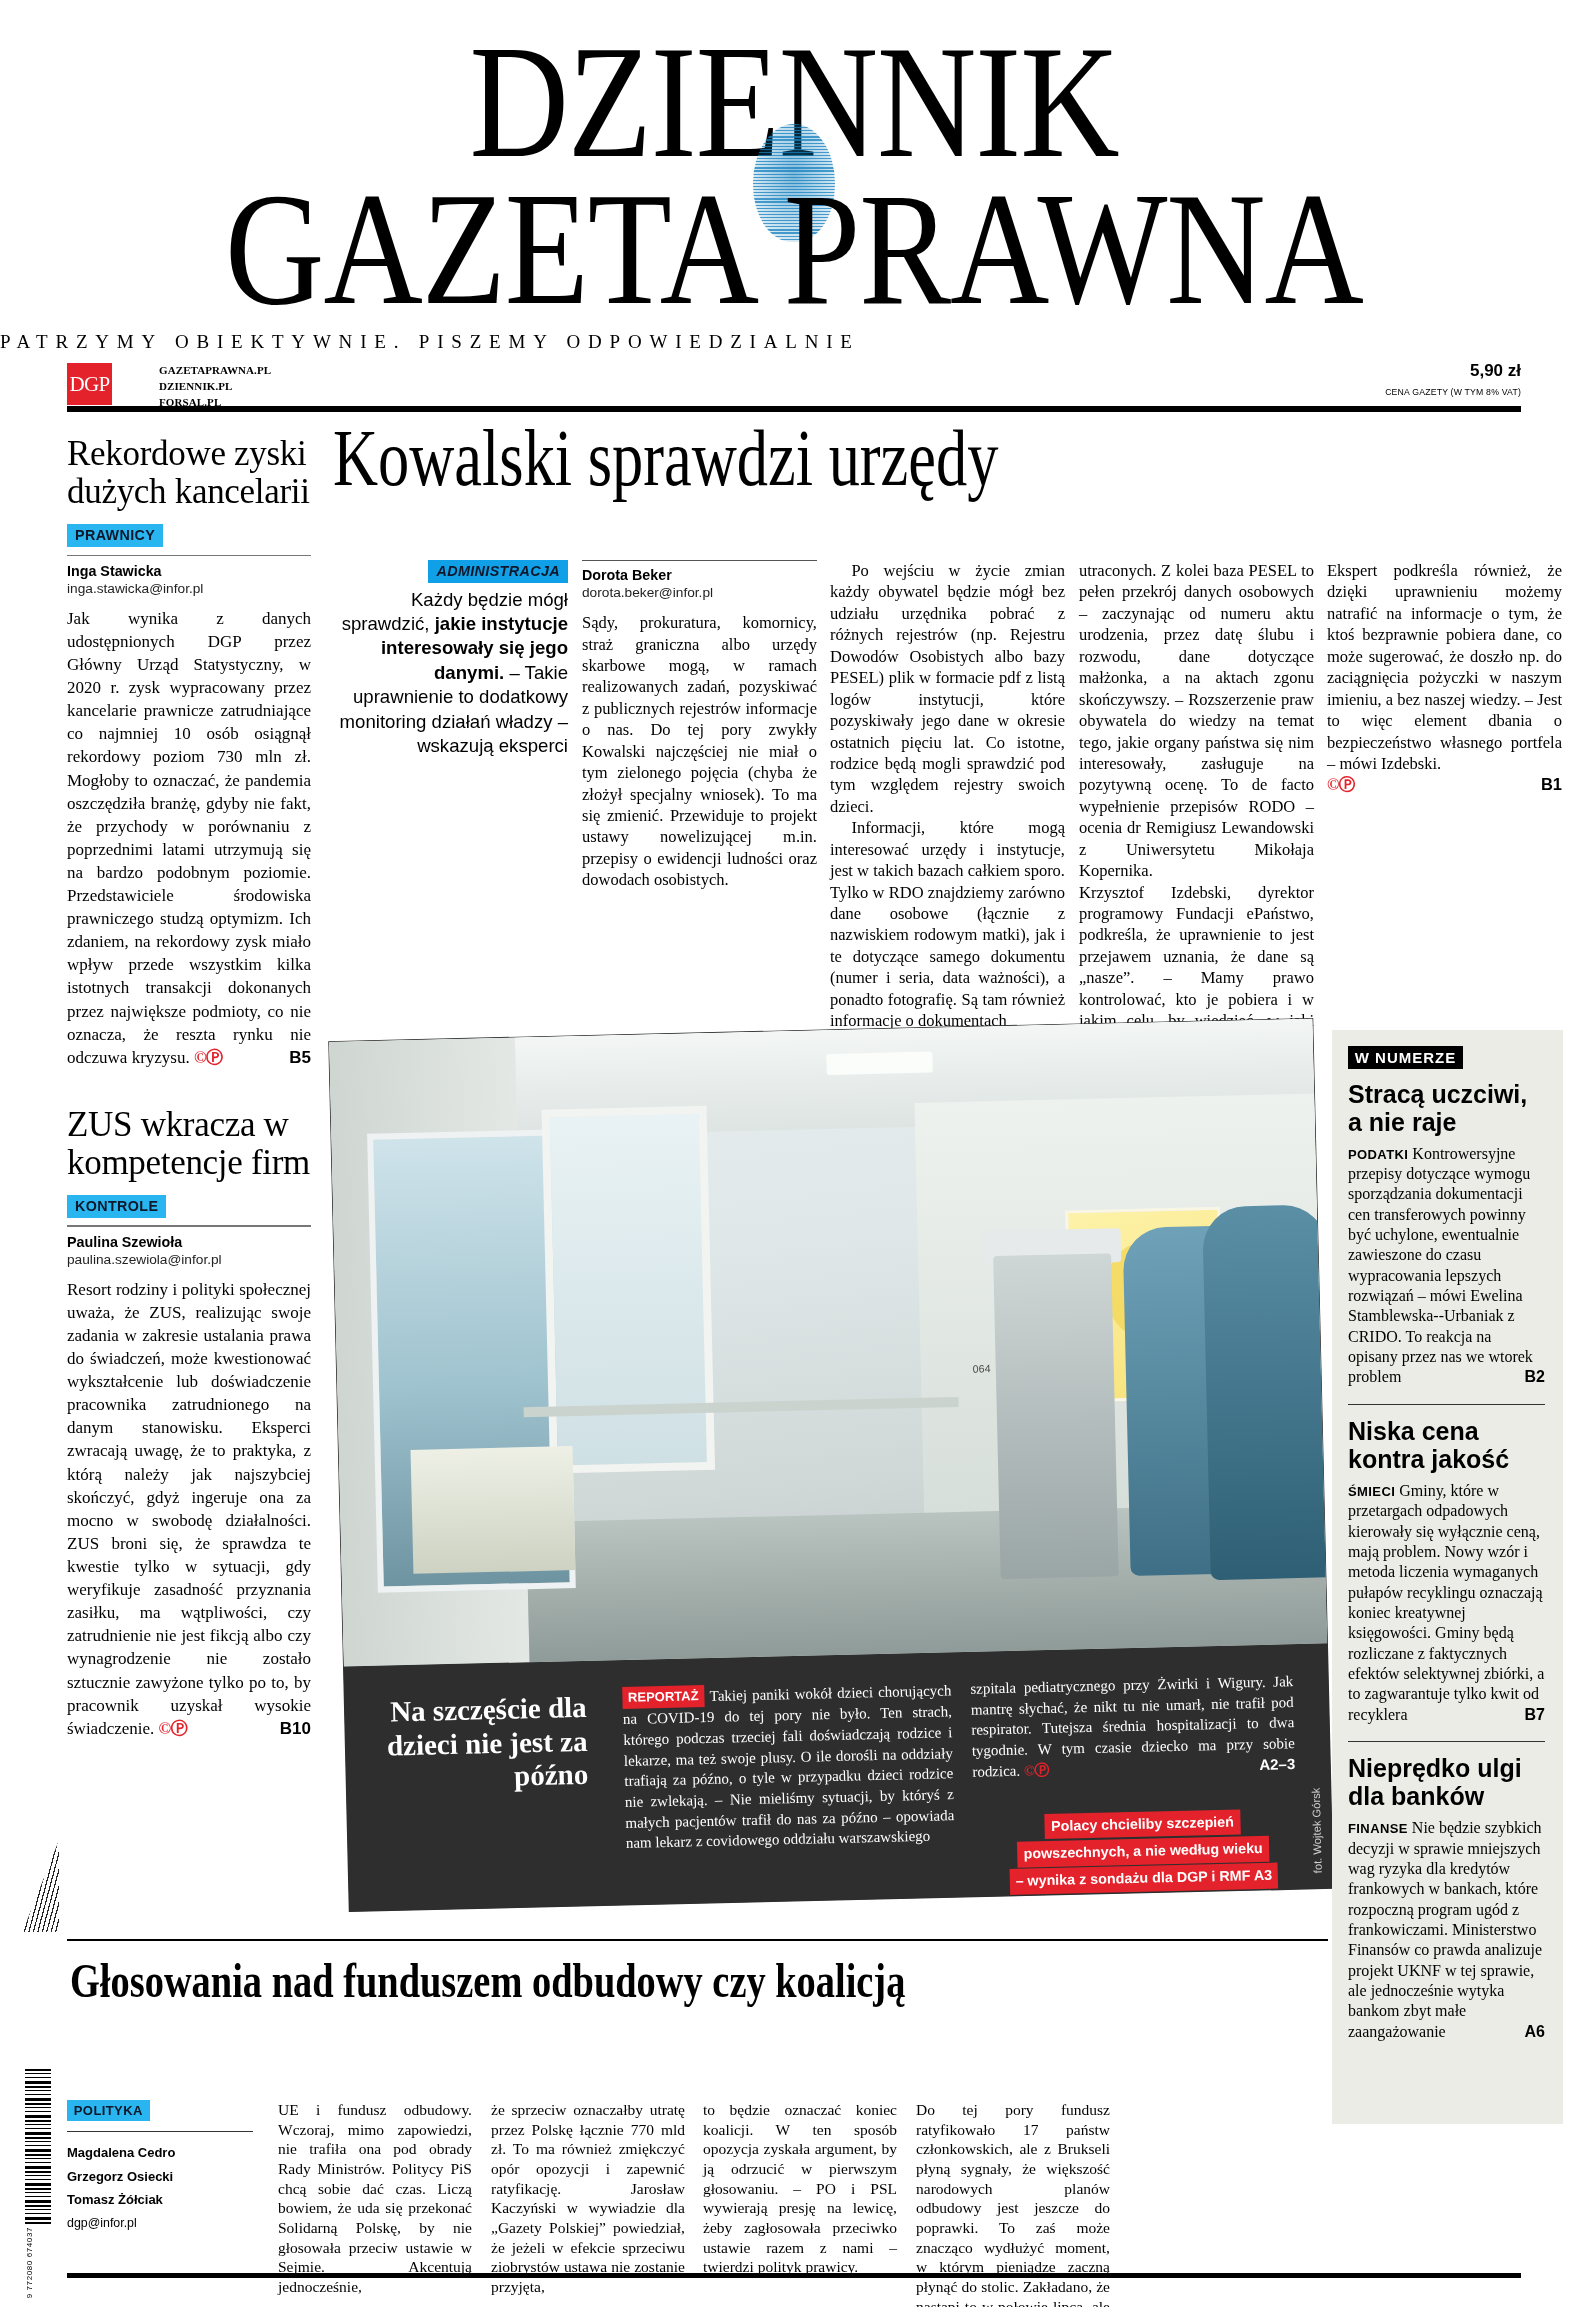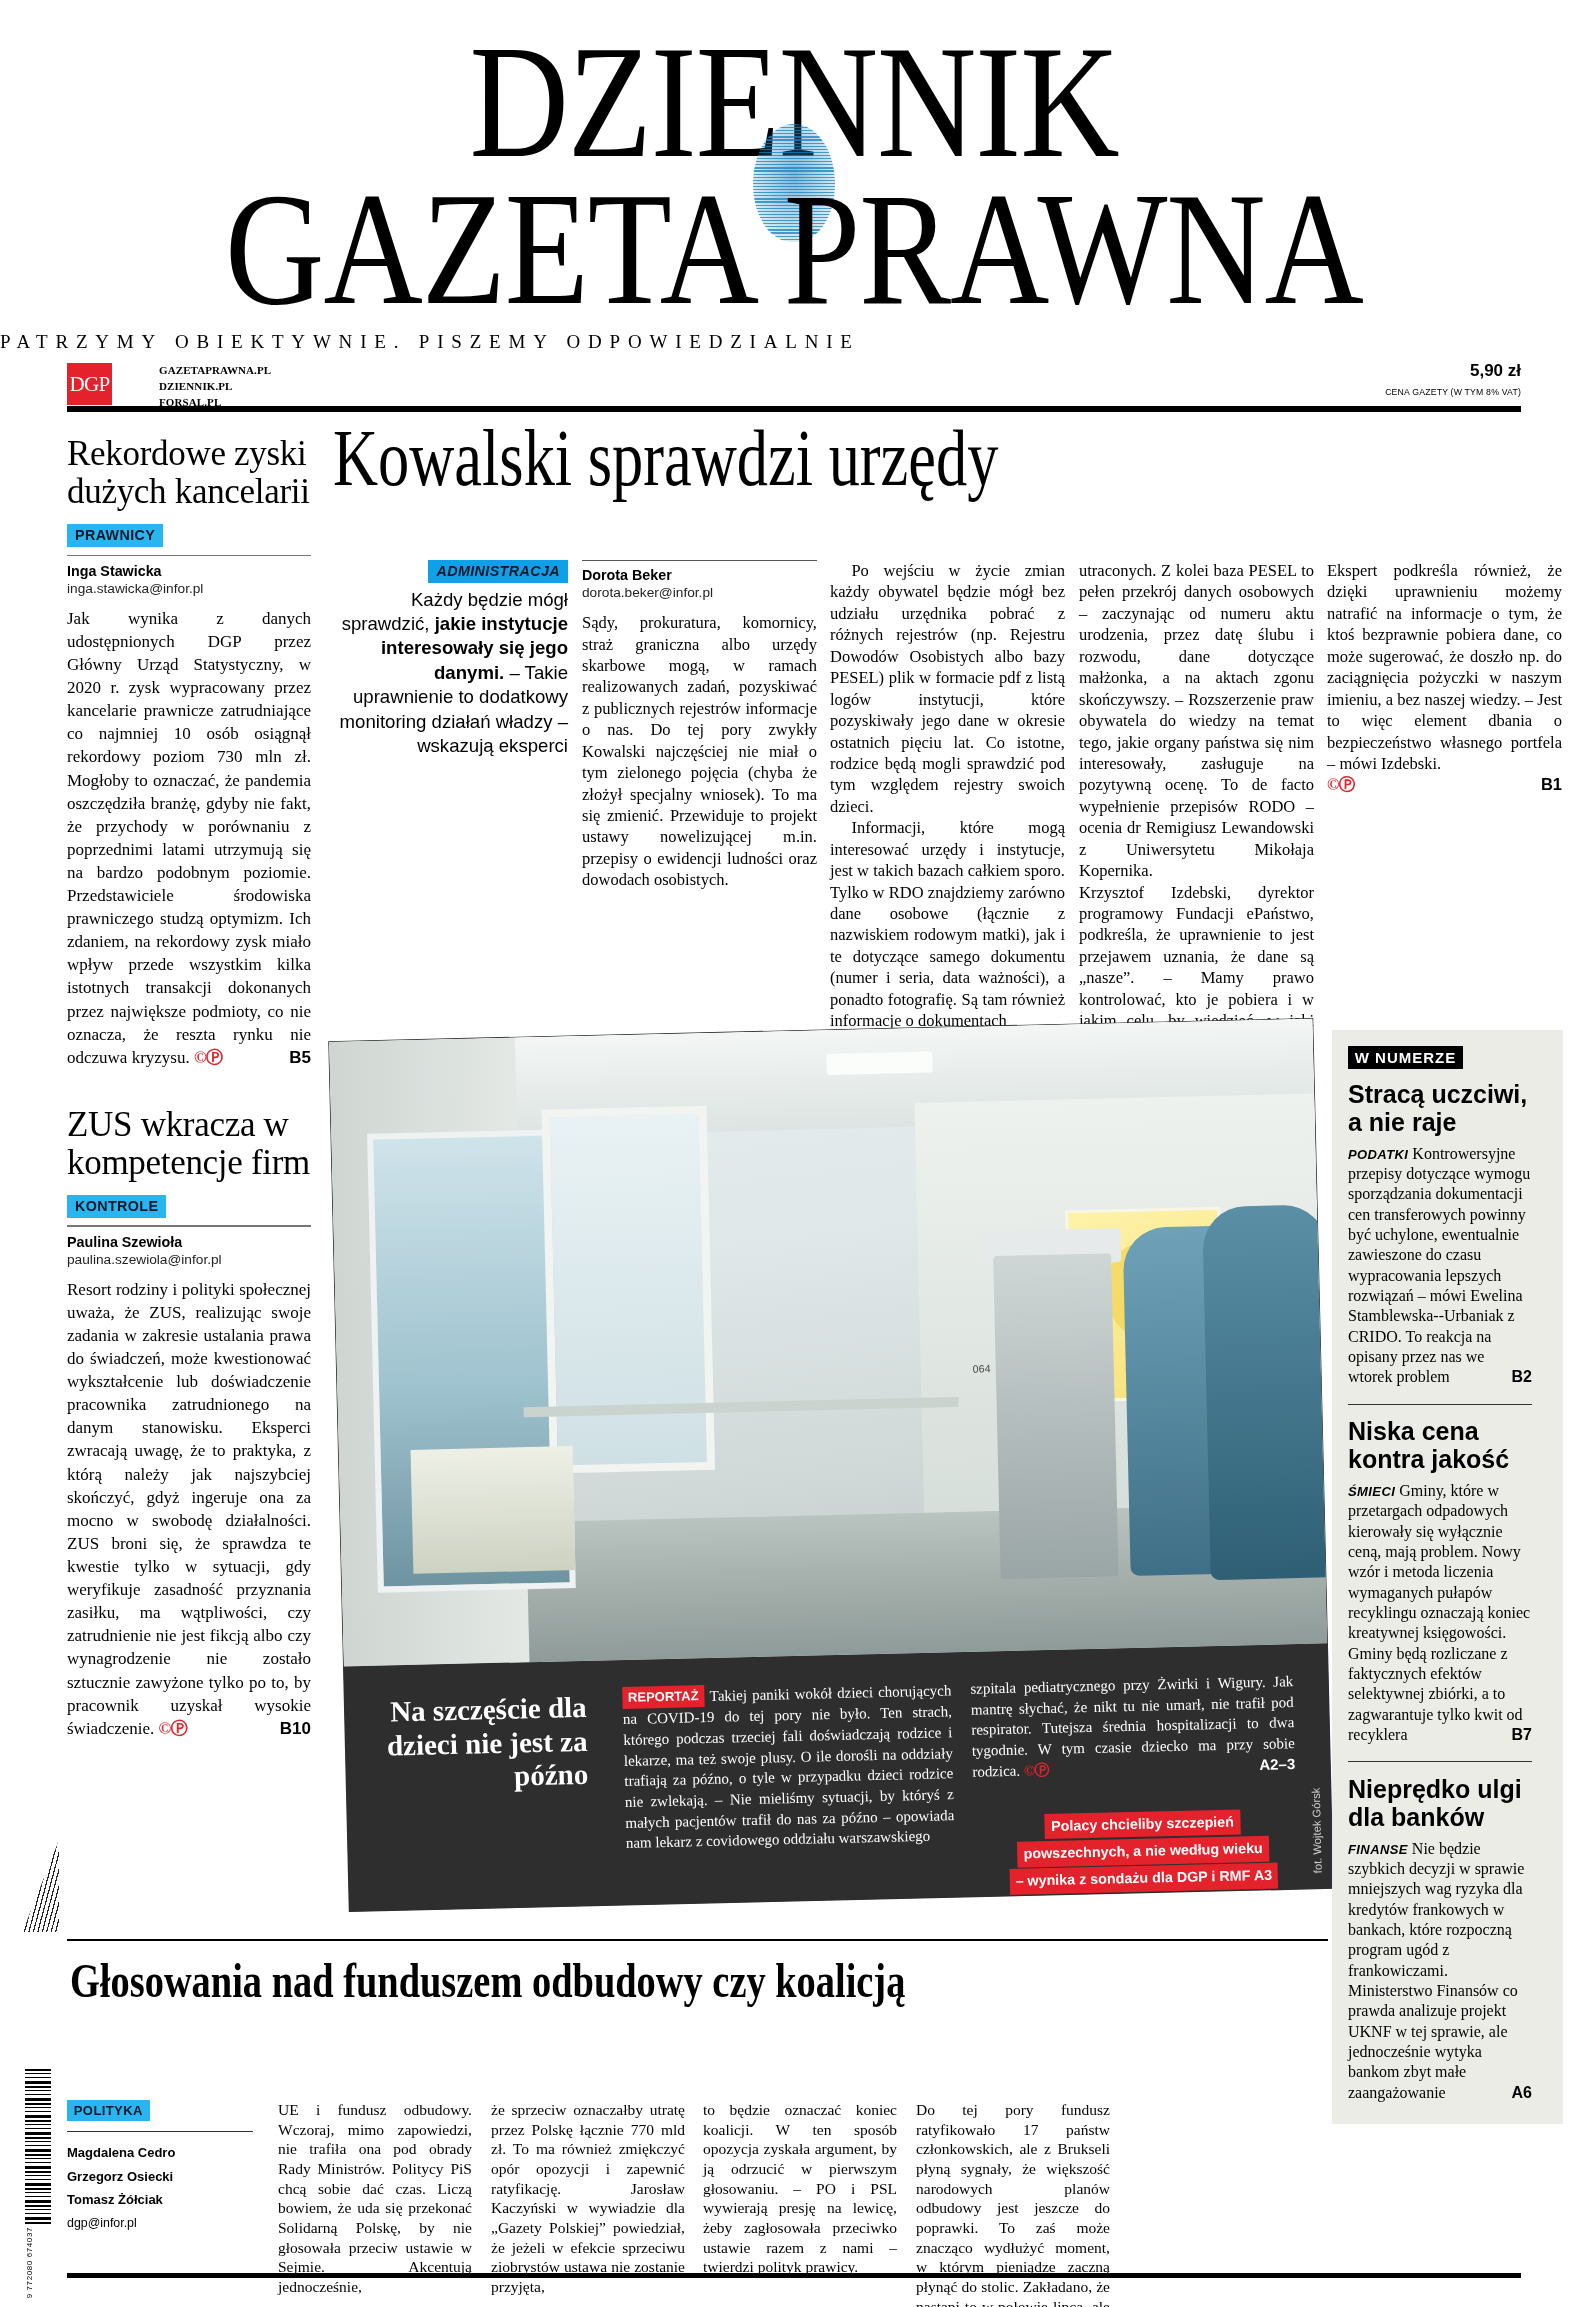--- a/index.html
+++ b/index.html
@@ -212,35 +212,35 @@
     position:absolute; right:8.7px; bottom:15px;
     color:#cfcfcf; font-family:"Liberation Sans", sans-serif; font-size:11.2px;
     writing-mode:vertical-rl; transform:rotate(180deg);
   }
 
   
   .sidebar {
     position:absolute; left:1332px; top:1030px; width:231px; height:1094px;
     background:#ecece7; padding:0 0 0 0;
   }
-  .sb-inner { padding:16px 31px 0 16px; }
+  .sb-inner { padding:16px 18px 0 16px; }
   .sb-tag {
     display:inline-block; background:#000; color:#fff;
     font-family:"Liberation Sans", sans-serif; font-weight:700;
     font-size:15px; letter-spacing:1px; padding:2.5px 6.8px 3.1px 6.8px;
   }
   .sb-head {
     font-family:"Liberation Sans", sans-serif; font-weight:700;
     font-size:25px; line-height:1.12; margin-top:11.2px;
   }
   .sb-body {
     font-family:"Liberation Serif", serif; font-size:16px; line-height:1.27;
     margin-top:8px;
   }
-  .sb-kicker { font-family:"Liberation Sans", sans-serif; font-weight:700; font-size:13px; letter-spacing:0.4px;font-style:italic; }
+  .sb-kicker { font-family:"Liberation Sans", sans-serif; font-weight:700; font-size:13px; letter-spacing:0.4px; }
   .sb-rule { height:1.2px; background:#333; margin:16px 0 0 0; }
   .sb-ref { font-family:"Liberation Sans", sans-serif; font-weight:700; float:right; }
 
   
   .bot-rule { position:absolute; left:67px; top:1939px; width:1261px; height:1.9px; background:#000; }
   .bot-head {
     position:absolute; left:70px; top:1957px; width:1255px;
     font-family:"Liberation Serif", serif; font-weight:700;
     font-size:48px; line-height:1;
     transform:scaleX(0.80); transform-origin:left top; white-space:nowrap;

